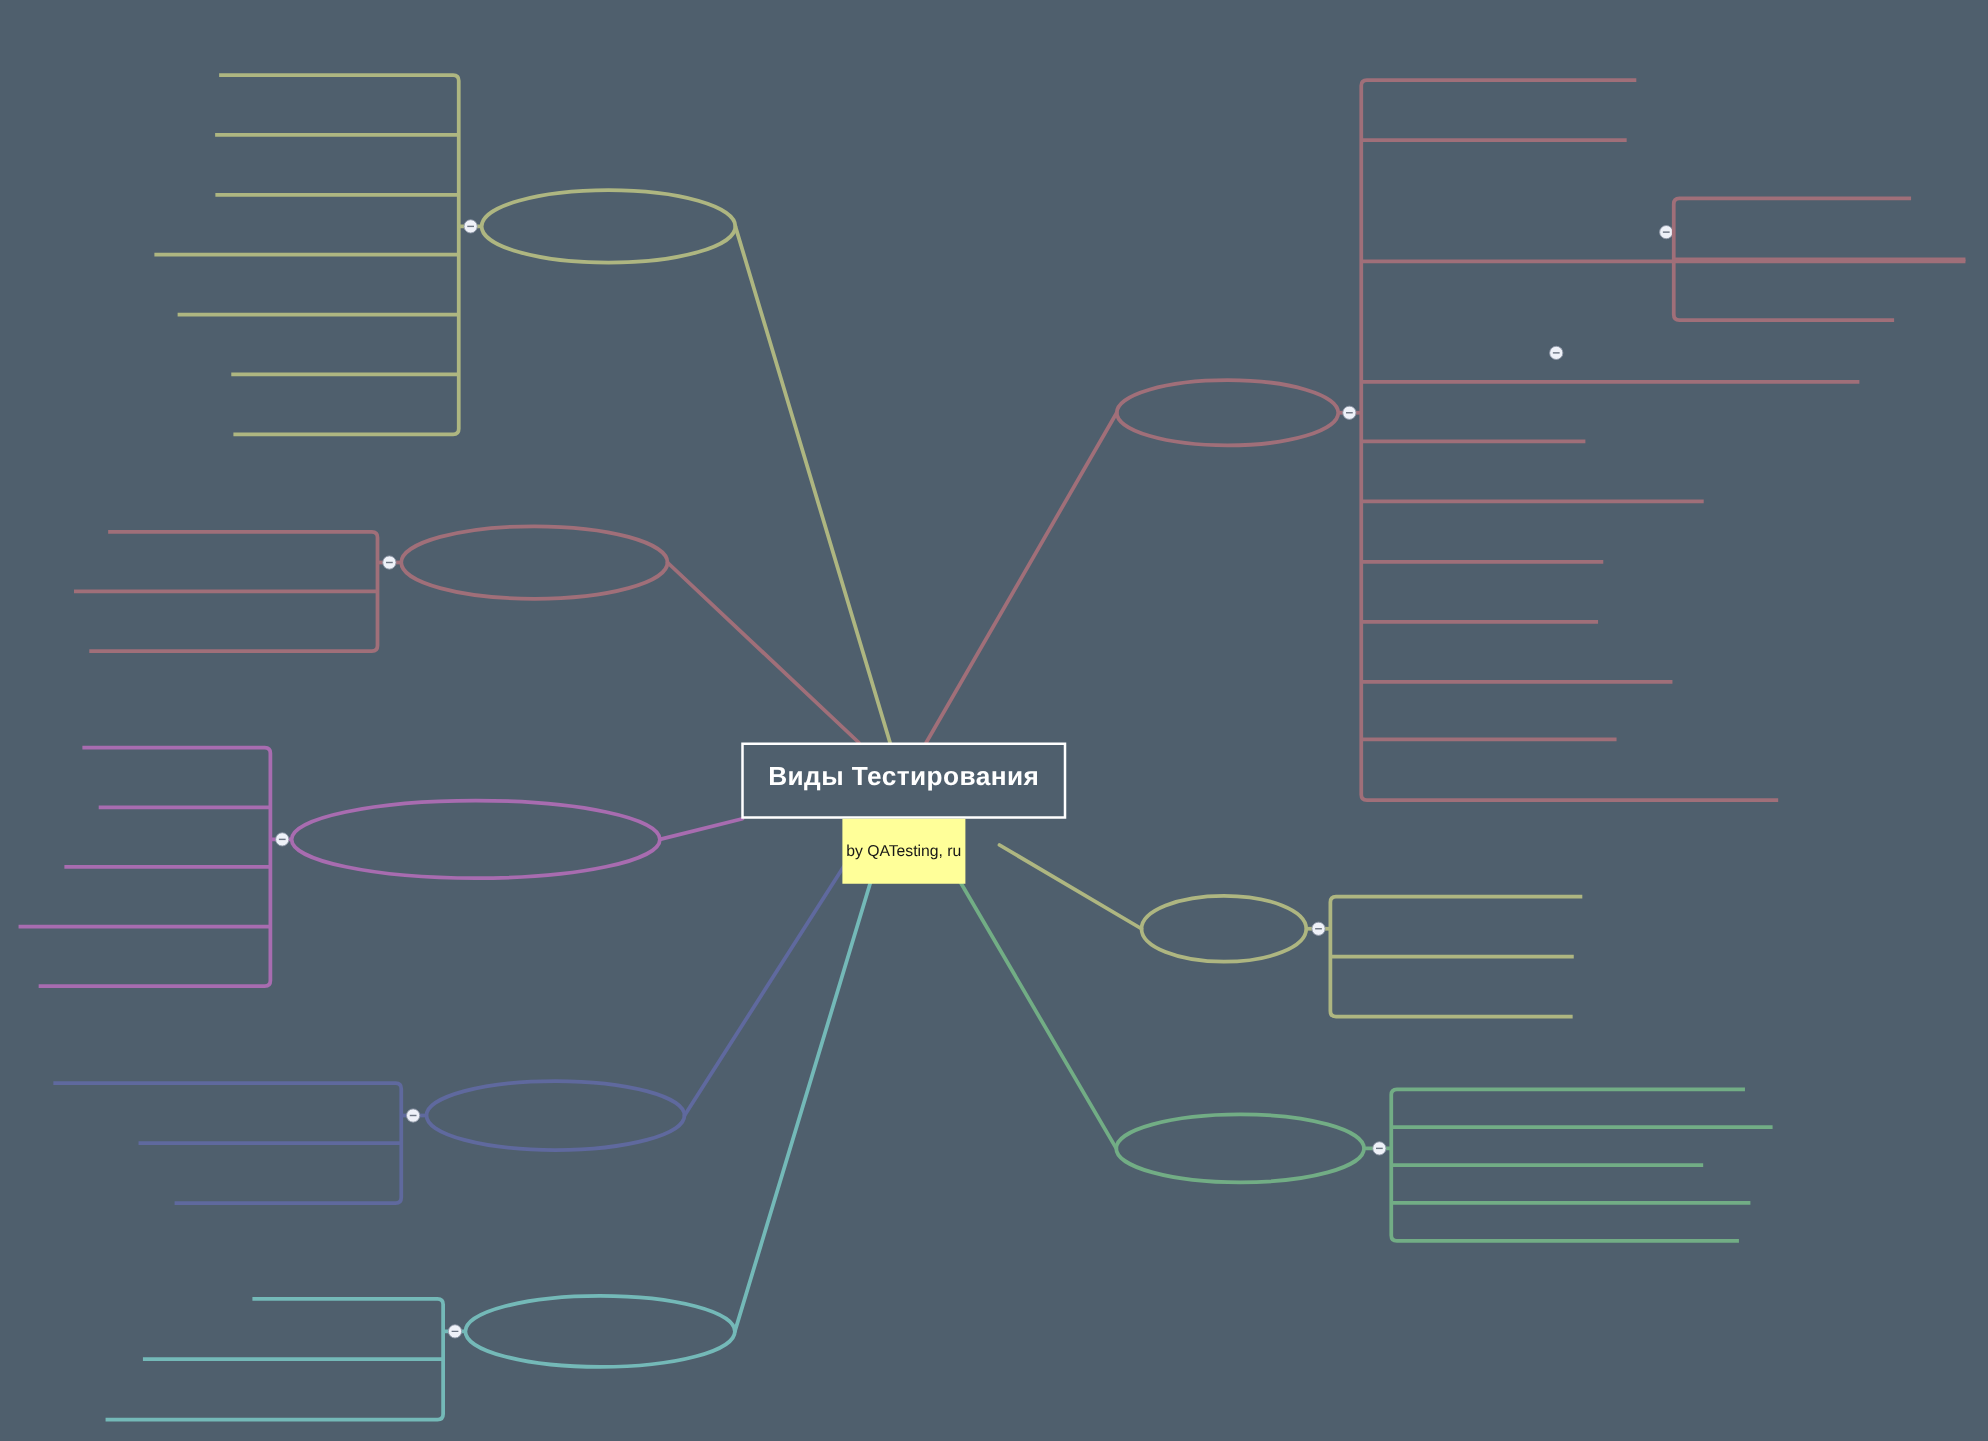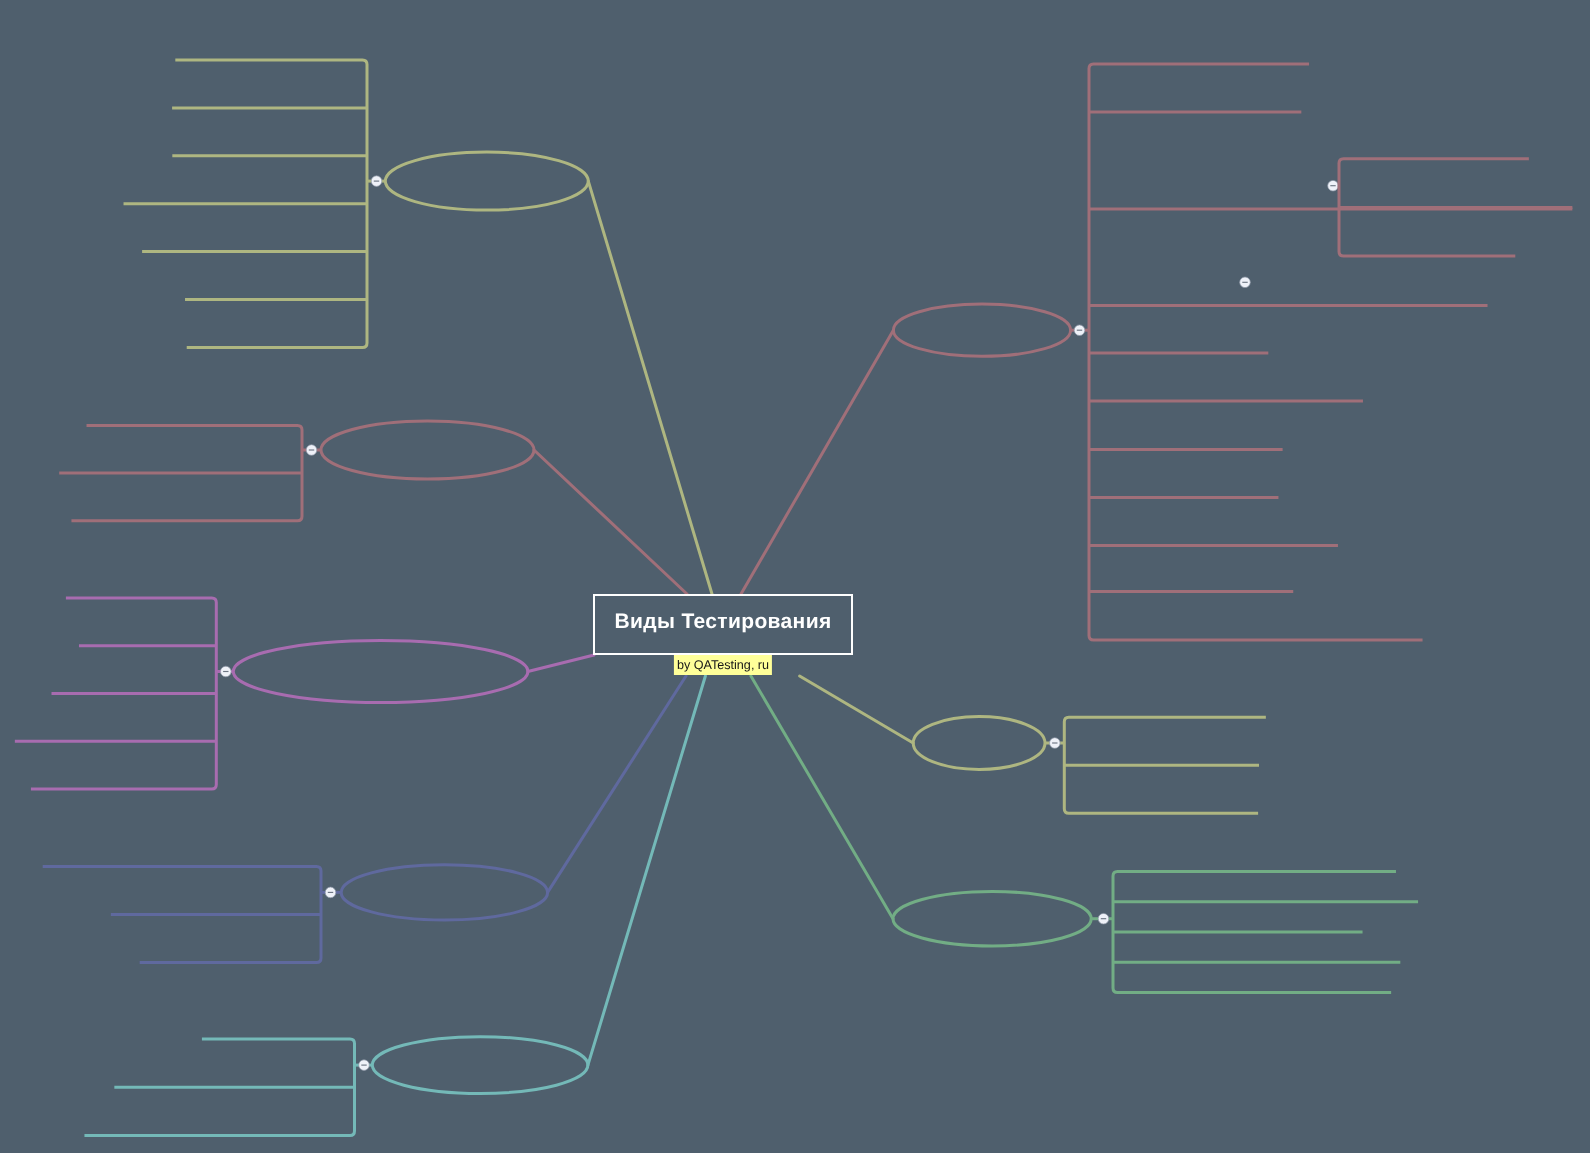--- a/index.html
+++ b/index.html
@@ -11,21 +11,21 @@
 #stage{position:relative;width:1590px;height:1153px;background:#4f5f6d;}
 #wires{position:absolute;left:0;top:0;width:1590px;height:1153px;}
 .leaf{position:absolute;will-change:transform;color:#e7ecf1;font-size:13.5px;line-height:17.4px;white-space:nowrap;}
 .leaf.r{text-align:right;transform:translateX(-100%);}
 .topic{position:absolute;will-change:transform;color:#f3f6f9;font-size:17.6px;line-height:21px;white-space:nowrap;
    transform:translate(-50%,-50%);margin-top:-2.5px;}
 #center-box{position:absolute;border:2px solid #ffffff;box-sizing:border-box;}
 #center-title{position:absolute;will-change:transform;color:#ffffff;font-weight:bold;font-size:21px;white-space:nowrap;
    transform:translate(-50%,-50%);letter-spacing:.35px;}
 #center-note{position:absolute;will-change:transform;background:#ffff99;color:#171717;font-size:12.6px;line-height:20.4px;
-   padding:0 3px;white-space:nowrap;transform:translateX(-50%);}
+   padding:16px 3px;white-space:nowrap;transform:translateX(-50%);}
 </style>
 </head>
 <body>
 
 <div id="stage">
   <svg id="wires" viewBox="0 0 1590 1153" xmlns="http://www.w3.org/2000/svg">
       <path d="M 712 594 L 588.3 181.1" stroke="#aeb681" stroke-width="3" fill="none" stroke-linecap="round"></path>
       <path d="M 175.3125 60 L 362.5 60 Q 367 60 367 64.5 M 172.09375 107.9 L 367 107.9 M 172.3125 155.8 L 367 155.8 M 123.515625 203.7 L 367 203.7 M 142.09375 251.6 L 367 251.6 M 185.015625 299.5 L 367 299.5 M 367 342.9 Q 367 347.4 362.5 347.4 L 186.71875 347.4 M 367 64.5 L 367 342.9 " stroke="#aeb681" stroke-width="3" fill="none"></path>
       <ellipse cx="486.8" cy="181.1" rx="101.5" ry="29" fill="none" stroke="#aeb681" stroke-width="3"></ellipse>
       <path d="M 367 181.1 L 385.3 181.1" stroke="#aeb681" stroke-width="3"></path>

